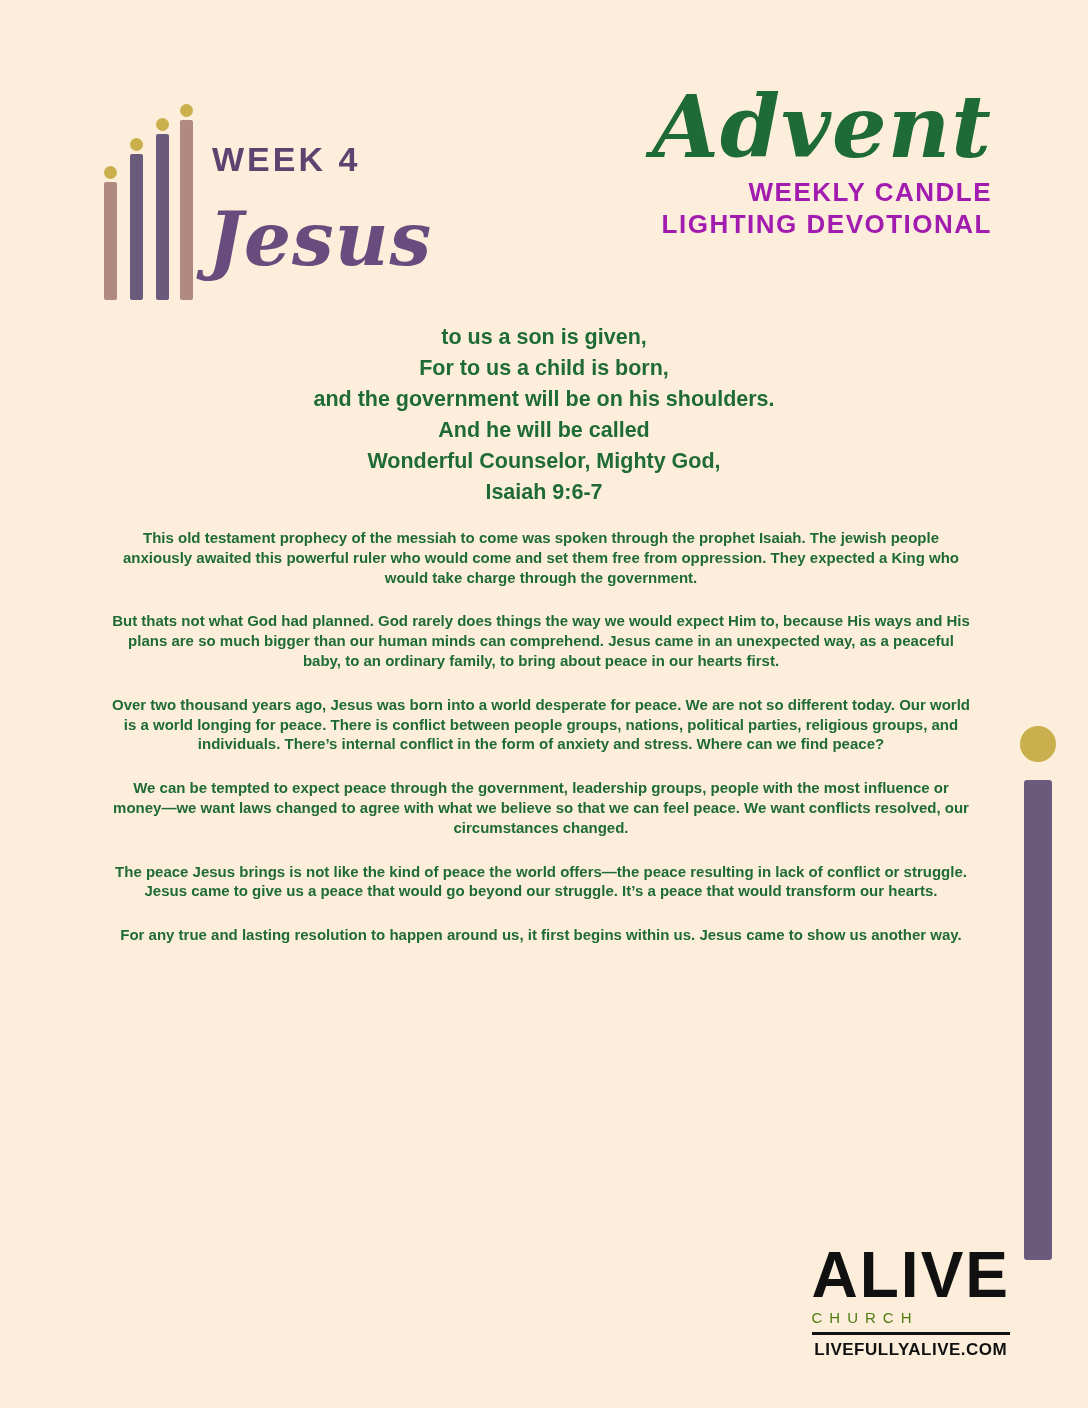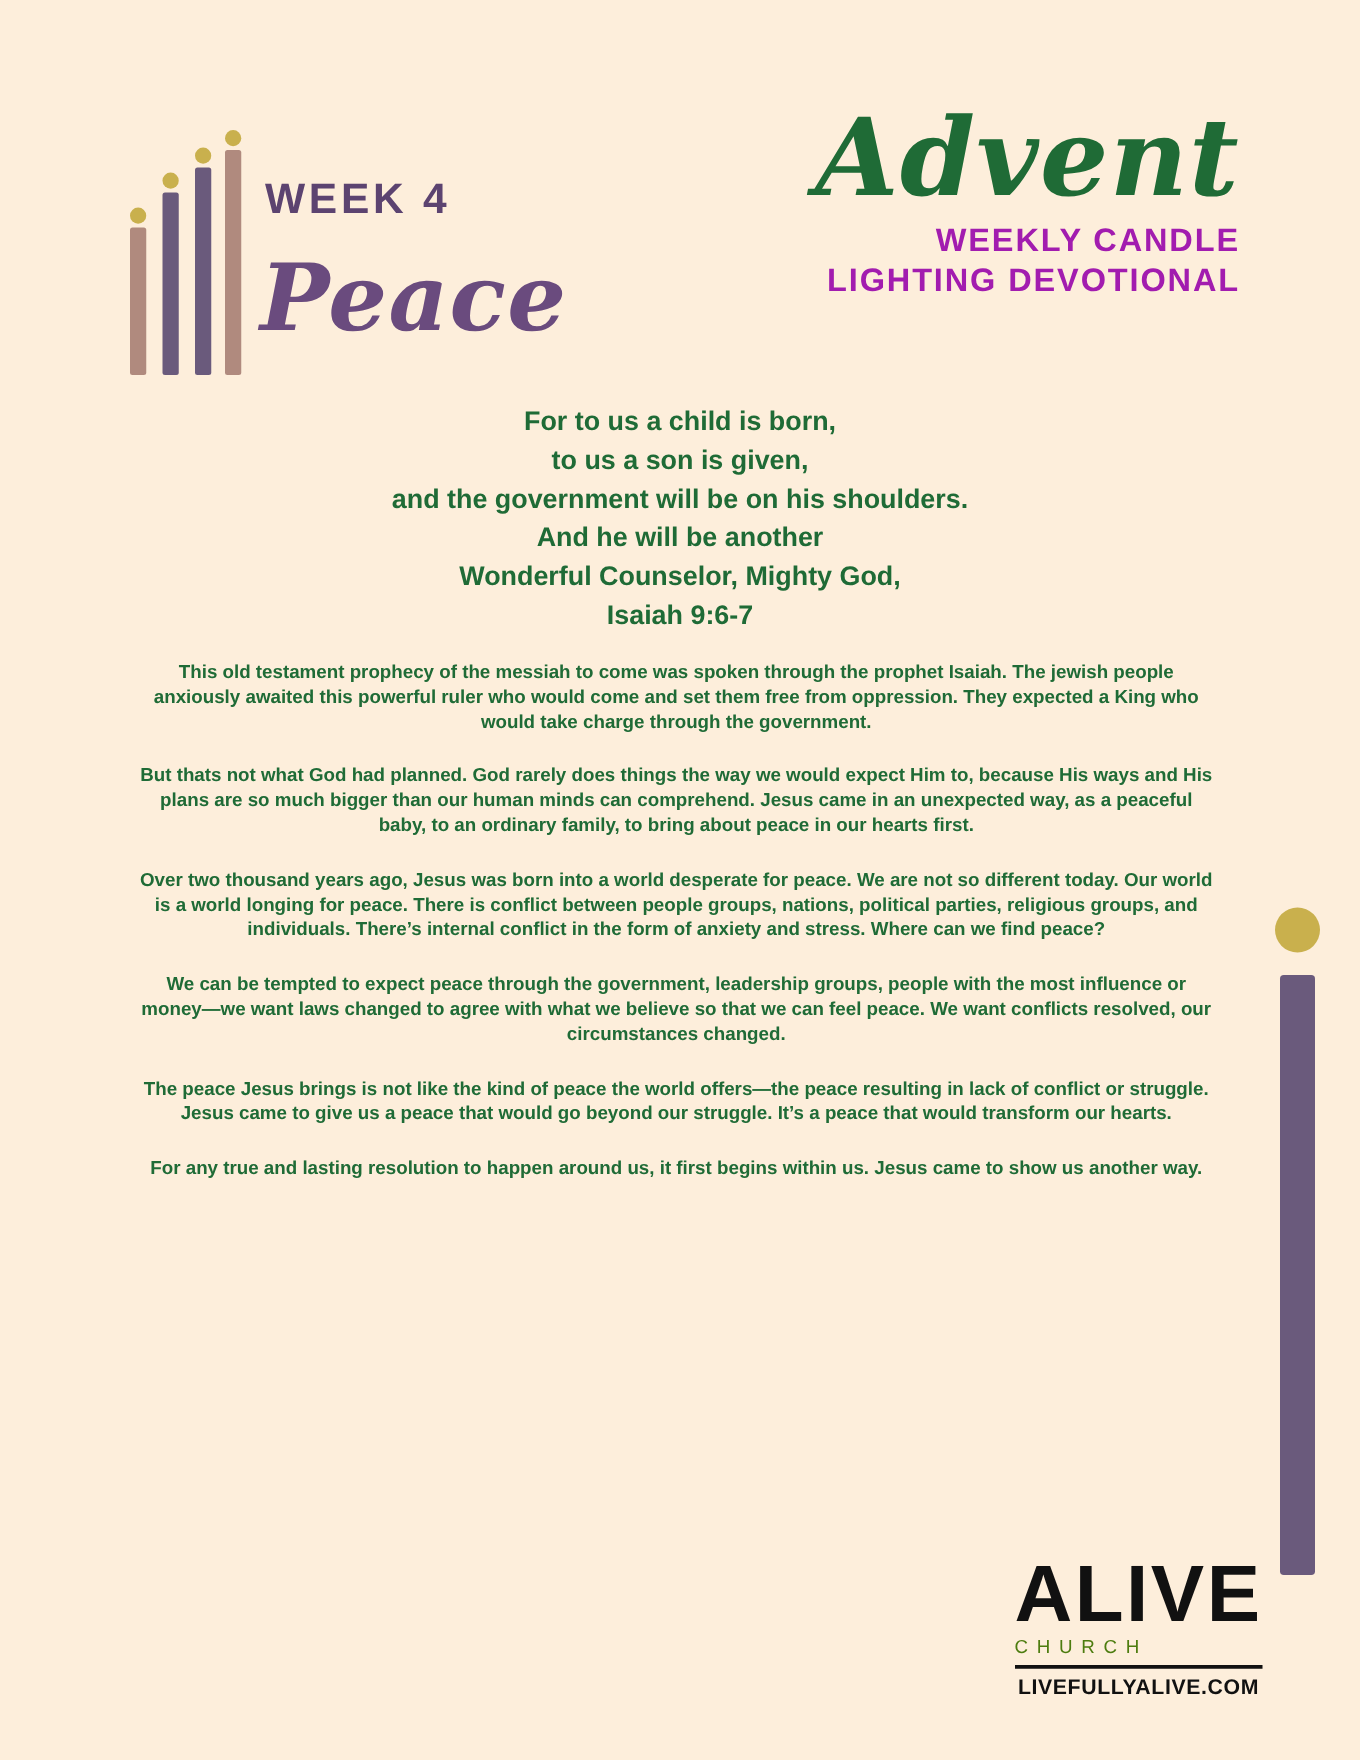--- a/index.html
+++ b/index.html
@@ -196,36 +196,36 @@
       <span class="candle" style="left:26px; height:146px; background:#6a5a7c;"></span>
 
       <span class="flame" style="left:52px; top:14px;"></span>
       <span class="candle" style="left:52px; height:166px; background:#6a5a7c;"></span>
 
       <span class="flame" style="left:76px; top:0px;"></span>
       <span class="candle" style="left:76px; height:180px; background:#b08a7e;"></span>
     </div>
 
     <div class="week-label">WEEK 4</div>
-    <div class="theme-word">Peace</div>
+    <div class="theme-word">Jesus</div>
 
     <div class="advent-title">
       <div class="advent-word">Advent</div>
       <div class="advent-sub">
         <div>WEEKLY CANDLE</div>
         <div>LIGHTING DEVOTIONAL</div>
       </div>
     </div>
   </div>
 
   <div class="scripture">
+    <div>to us a son is given,</div>
     <div>For to us a child is born,</div>
-    <div>to us a son is given,</div>
     <div>and the government will be on his shoulders.</div>
-    <div>And he will be another</div>
+    <div>And he will be called</div>
     <div>Wonderful Counselor, Mighty God,</div>
     <div>Isaiah 9:6-7</div>
   </div>
 
   <div class="body-copy">
     <p>This old testament prophecy of the messiah to come was spoken through the prophet Isaiah. The jewish people anxiously awaited this powerful ruler who would come and set them free from oppression. They expected a King who would take charge through the government.</p>
     <p>But thats not what God had planned. God rarely does things the way we would expect Him to, because His ways and His plans are so much bigger than our human minds can comprehend. Jesus came in an unexpected way, as a peaceful baby, to an ordinary family, to bring about peace in our hearts first.</p>
     <p>Over two thousand years ago, Jesus was born into a world desperate for peace. We are not so different today. Our world is a world longing for peace. There is conflict between people groups, nations, political parties, religious groups, and individuals. There’s internal conflict in the form of anxiety and stress. Where can we find peace?</p>
     <p>We can be tempted to expect peace through the government, leadership groups, people with the most influence or money—we want laws changed to agree with what we believe so that we can feel peace. We want conflicts resolved, our circumstances changed.</p>
     <p>The peace Jesus brings is not like the kind of peace the world offers—the peace resulting in lack of conflict or struggle. Jesus came to give us a peace that would go beyond our struggle. It’s a peace that would transform our hearts.</p>

